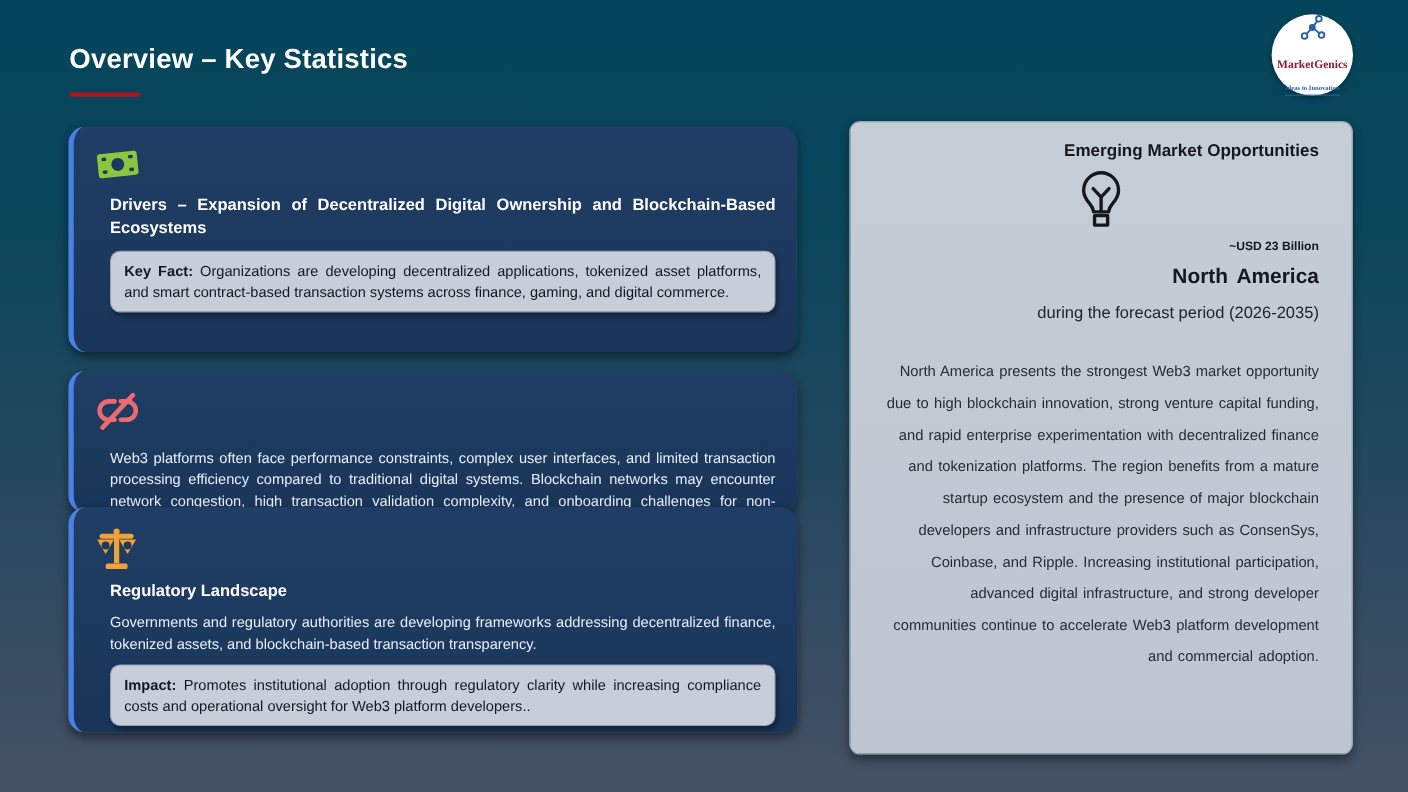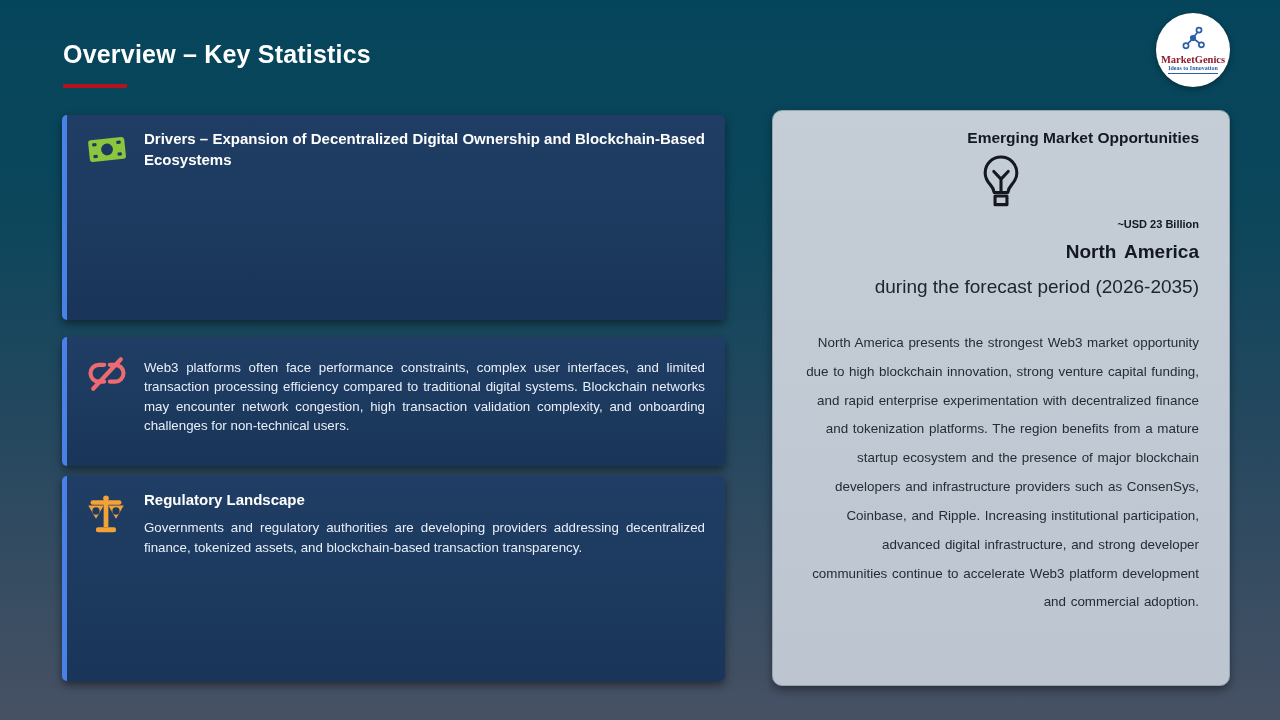--- a/index.html
+++ b/index.html
@@ -15,37 +15,37 @@
     position:absolute;left:63px;top:40px;margin:0;
     font-size:25px;font-weight:bold;color:#ffffff;letter-spacing:.2px;
   }
   .title-underline{
     position:absolute;left:63px;top:84px;width:64px;height:4px;
     background:#B5121B;border-radius:1px;
   }
   .logo{
     position:absolute;left:1156px;top:13px;width:74px;height:74px;
     background:#ffffff;border-radius:50%;
-    display:flex;flex-direction:column;align-items:center;justify-content:center;
+    display:flex;flex-direction:column;align-items:center;justify-content:space-between;
     box-shadow:0 2px 6px rgba(0,0,0,.35);
   }
   .logo-name{font-family:"Liberation Serif", serif;font-weight:bold;font-size:10.5px;color:#8E1B2C;line-height:1.1;}
   .logo-tagline{font-family:"Liberation Serif", serif;font-weight:bold;font-size:6px;color:#2B5FA8;border-bottom:1px solid #2B5FA8;padding-bottom:1px;line-height:1.2;}
 
   
   .card{
     position:absolute;left:62px;width:663px;box-sizing:border-box;
     background:linear-gradient(180deg,#203E65 0%,#193559 100%);
-    border-left:5px solid #4A81E8;border-radius:5px;
+    border-left:5px solid #4A81E8;border-radius:16px;
     box-shadow:0 4px 9px rgba(0,0,0,.45);
-    display:flex;padding:13px 20px 12px 19px;
+    display:flex;padding:13px 20px 12px 19px;flex-direction:column;
   }
   .card-1{top:115px;height:205px;}
   .card-2{top:337px;height:129px;}
-  .card-3{top:476px;height:205px;}
+  .card-3{top:461px;height:205px;}
   .icon-col{flex:0 0 44px;padding-top:4px;}
   .card-content{flex:1;min-width:0;padding-left:14px;}
   .card-heading{
     margin:0;font-size:15px;font-weight:bold;color:#ffffff;
     line-height:1.42;text-align:justify;
   }
   .card-body{
     margin:8px 0 0 0;font-size:13.3px;color:#E8EFF8;
     line-height:1.46;text-align:justify;
   }
@@ -62,21 +62,21 @@
     background:linear-gradient(180deg,#C5CDD7 0%,#BDC6D0 100%);
     border:1px solid #93A5B1;border-radius:10px;
     box-shadow:0 4px 9px rgba(0,0,0,.4);
     text-align:right;padding:14px 30px 0 30px;color:#1A1F2B;
   }
   .panel-title{margin:4px 0 0 0;font-size:15.5px;font-weight:bold;color:#14181F;}
   .panel-bulb{margin:7px auto 0 auto;display:block;}
   .panel-value{margin:8px 0 0 0;font-size:11px;font-weight:bold;color:#14181F;}
   .panel-subtitle{margin:13px 0 0 0;font-size:13.4px;word-spacing:2px;color:#20242E;}
   .panel-region{margin:11px 0 0 0;font-size:19px;font-weight:bold;word-spacing:3px;color:#14181F;}
-  .panel-period{margin:13px 0 16px 0;font-size:19px;color:#20242E;}
+  .panel-period{margin:13px 0 16px 0;font-size:15px;color:#20242E;}
   .panel-description{
     margin:31px 0 12px 0;font-size:13.4px;line-height:2.15;color:#262B35;word-spacing:1px;
   }
 </style>
 </head>
 <body>
 
 <div class="slide">
 
   <h1 class="page-title">Overview – Key Statistics</h1>
@@ -110,20 +110,22 @@
             <rect x="7" y="9.6" width="4.6" height="3.4" rx="1.2" fill="#1C3A5F"></rect>
             <rect x="32.4" y="9.6" width="4.6" height="3.4" rx="1.2" fill="#1C3A5F"></rect>
             <rect x="7" y="21.8" width="4.6" height="3.4" rx="1.2" fill="#1C3A5F"></rect>
             <rect x="32.4" y="21.8" width="4.6" height="3.4" rx="1.2" fill="#1C3A5F"></rect>
           </g>
         </svg>
       </span>
     </div>
     <div class="card-content">
       <h2 class="card-heading">Drivers – Expansion of Decentralized Digital Ownership and Blockchain-Based Ecosystems</h2>
+      <p class="callout"><b>Key Fact:</b>
+        <span>Organizations are developing decentralized applications, tokenized asset platforms, and smart contract-based transaction systems across finance, gaming, and digital commerce.</span></p>
     </div>
   </article>
 
   <article class="card card-2">
     <div class="icon-col">
       <span>
         <svg width="42" height="40" viewBox="0 0 44 42">
           <g fill="none" stroke="#EC6A70" stroke-width="4.4" stroke-linecap="round">
             <path d="M19 29 h-5.5 a8.8 8.8 0 1 1 0 -17.6 h5.5"></path>
             <path d="M25 11.4 h5.5 a8.8 8.8 0 1 1 0 17.6 h-5.5"></path>
@@ -149,21 +151,23 @@
             <path d="M2.5 12.6 L19.5 12.6 L11 27 Z"></path>
             <path d="M24.5 12.6 L41.5 12.6 L33 27 Z"></path>
           </g>
           <circle cx="11" cy="18.6" r="4" fill="#1C3A5F"></circle>
           <circle cx="33" cy="18.6" r="4" fill="#1C3A5F"></circle>
         </svg>
       </span>
     </div>
     <div class="card-content">
       <h2 class="card-heading">Regulatory Landscape</h2>
-      <p class="card-body">Governments and regulatory authorities are developing providers addressing decentralized finance, tokenized assets, and blockchain-based transaction transparency.</p>
+      <p class="card-body">Governments and regulatory authorities are developing frameworks addressing decentralized finance, tokenized assets, and blockchain-based transaction transparency.</p>
+      <p class="callout"><b>Impact:</b>
+        <span>Promotes institutional adoption through regulatory clarity while increasing compliance costs and operational oversight for Web3 platform developers..</span></p>
     </div>
   </article>
 
   <aside class="panel">
     <h2 class="panel-title">Emerging Market Opportunities</h2>
     <span>
       <svg class="panel-bulb" width="48" height="56" viewBox="0 0 50 58">
         <g fill="none" stroke="#15181E" stroke-width="3.2" stroke-linejoin="round">
           <path d="M25 3 a16.5 16.5 0 0 1 16.5 16.5 c0 5.6 -2.7 9.3 -5.5 12.5 c-2.3 2.6 -3.6 4.9 -3.9 8 h-14.2 c-.3 -3.1 -1.6 -5.4 -3.9 -8 c-2.8 -3.2 -5.5 -6.9 -5.5 -12.5 A16.5 16.5 0 0 1 25 3 z"></path>
           <path d="M25 40 V26 M25 26 l-7.5 -8 M25 26 l7.5 -8" stroke-linecap="round"></path>

